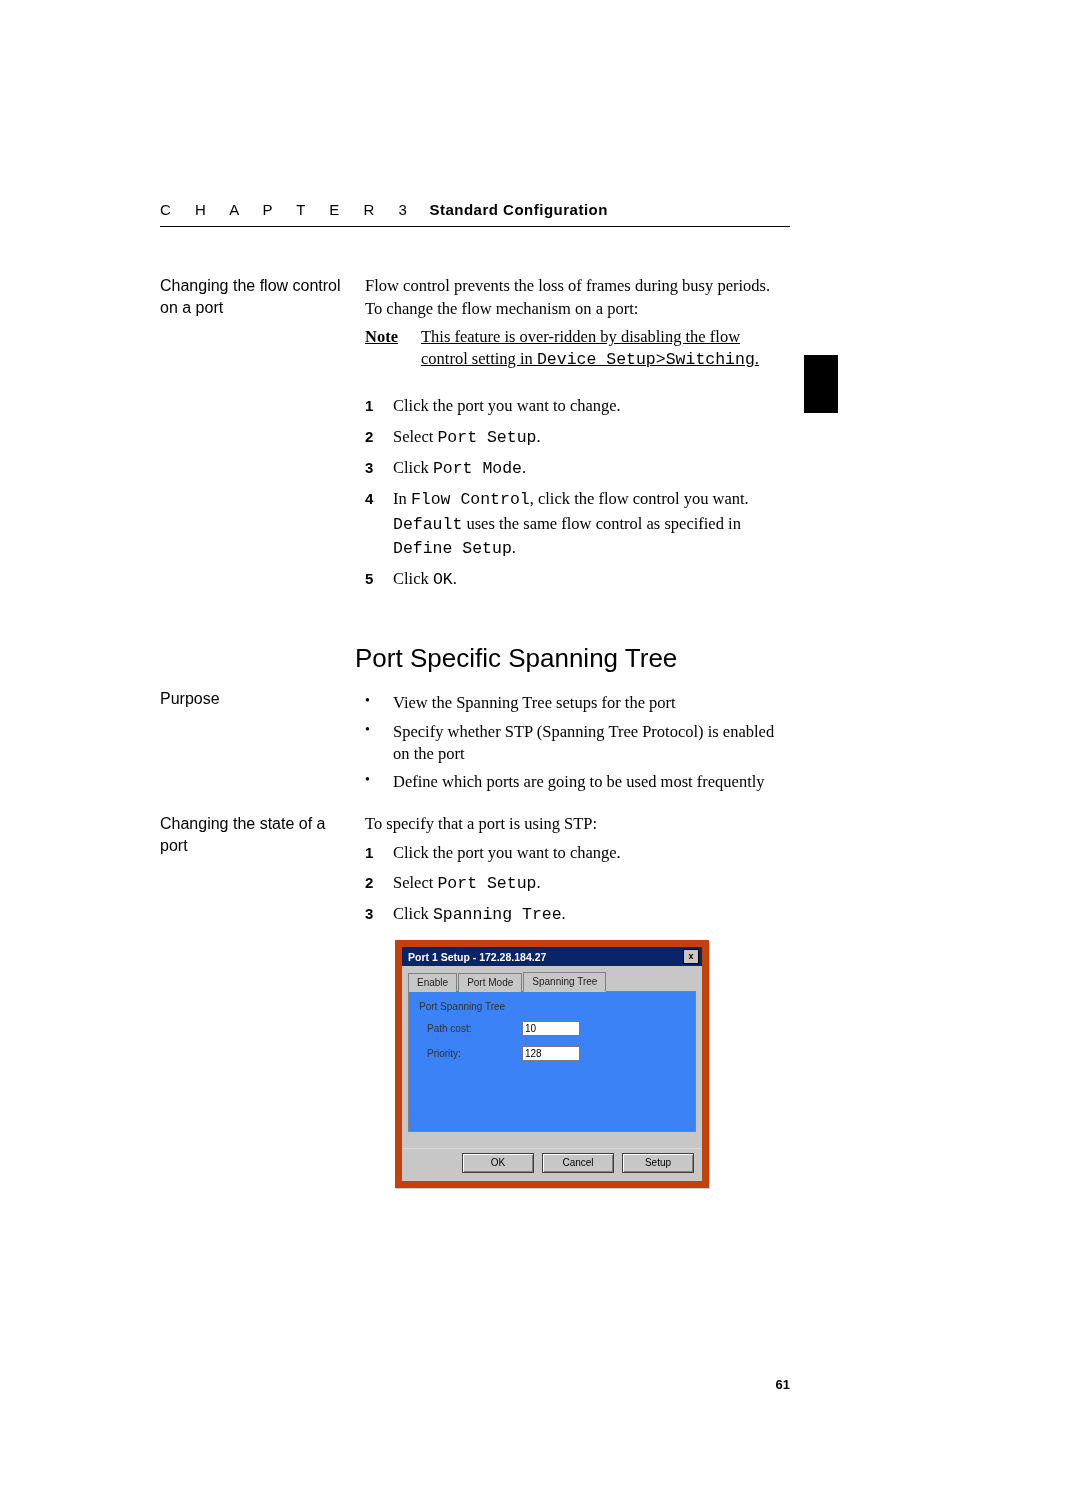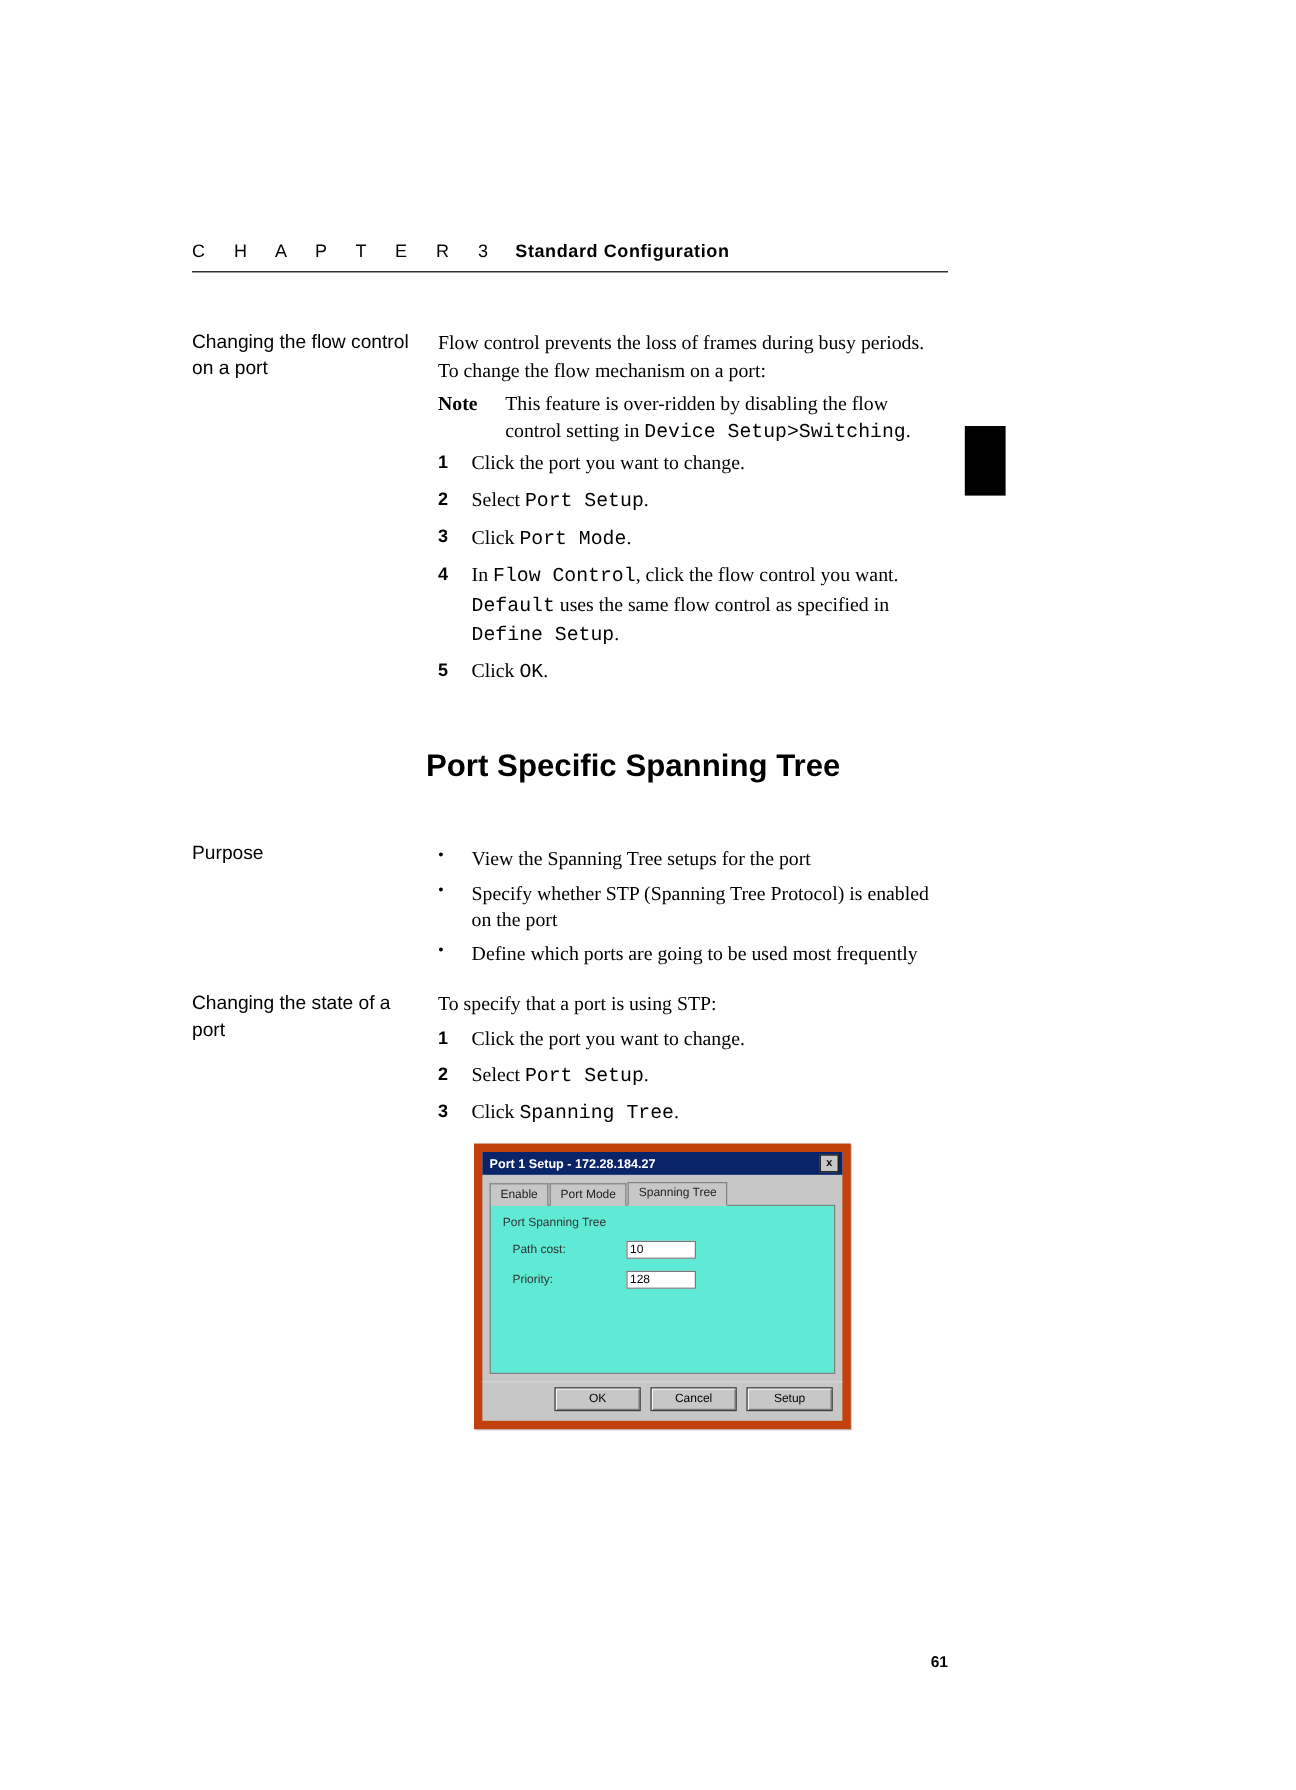--- a/index.html
+++ b/index.html
@@ -46,21 +46,21 @@
     flex: 0 0 195px;
     font-family: Arial, Helvetica, sans-serif;
     font-size: 16px;
     line-height: 1.35;
     padding-right: 10px;
   }
   .maincol {
     flex: 1;
   }
   .maincol p { margin: 0 0 6px 0; }
-  .note-row { display: flex; margin: 6px 0 4px 0; }
+  .note-row { display: flex; margin: 6px 0 24px 0; text-decoration: underline; }
   .note-label { flex: 0 0 56px; font-weight: bold; }
   .note-text { flex: 1; }
 
   ol.steps { list-style: none; padding: 0; margin: 4px 0 0 0; }
   ol.steps li { display: flex; margin-bottom: 8px; }
   ol.steps li .num {
     flex: 0 0 28px;
     font-family: Arial, Helvetica, sans-serif;
     font-weight: bold;
     font-size: 15px;
@@ -71,23 +71,23 @@
 
   ul.bullets { list-style: none; padding: 0; margin: 4px 0 6px 0; }
   ul.bullets li { display: flex; margin-bottom: 6px; }
   ul.bullets li .dot { flex: 0 0 28px; font-size: 14px; }
   ul.bullets li .body { flex: 1; }
 
   .code { font-family: "Courier New", monospace; }
 
   h2.section-heading {
     font-family: Arial, Helvetica, sans-serif;
-    font-weight: bold;
+    font-weight: normal;
     font-size: 26px;
-    margin: 42px 0 45px 195px;
+    margin: 42px 0 12px 195px;
   }
 
   .page-number {
     position: absolute;
     bottom: 98px;
     right: 150px;
     font-family: Arial, Helvetica, sans-serif;
     font-weight: bold;
     font-size: 13px;
   }
@@ -138,23 +138,23 @@
     margin-right: 1px;
     color: #222;
     font-size: 10px;
   }
   .tab.active {
     background: #c7c7c7;
     border-bottom: 1px solid #c7c7c7;
     z-index: 2;
   }
   .tab-panel {
-    margin: 0 6px 6px 6px;
+    margin: 0 6px 16px 6px;
     border: 1px solid #808080;
-    background: #5eead4;
+    background: #3b82f6;
     padding: 8px 10px 60px 10px;
   }
   .group-label { color: #333; margin-bottom: 8px; }
   .form-row { display: flex; align-items: center; margin: 6px 0 10px 8px; color: #333; }
   .form-row .lbl { flex: 0 0 95px; }
   .form-row input[type="text"] {
     width: 52px;
     font-family: Tahoma, Arial, sans-serif;
     font-size: 10px;
     padding: 1px 2px;

